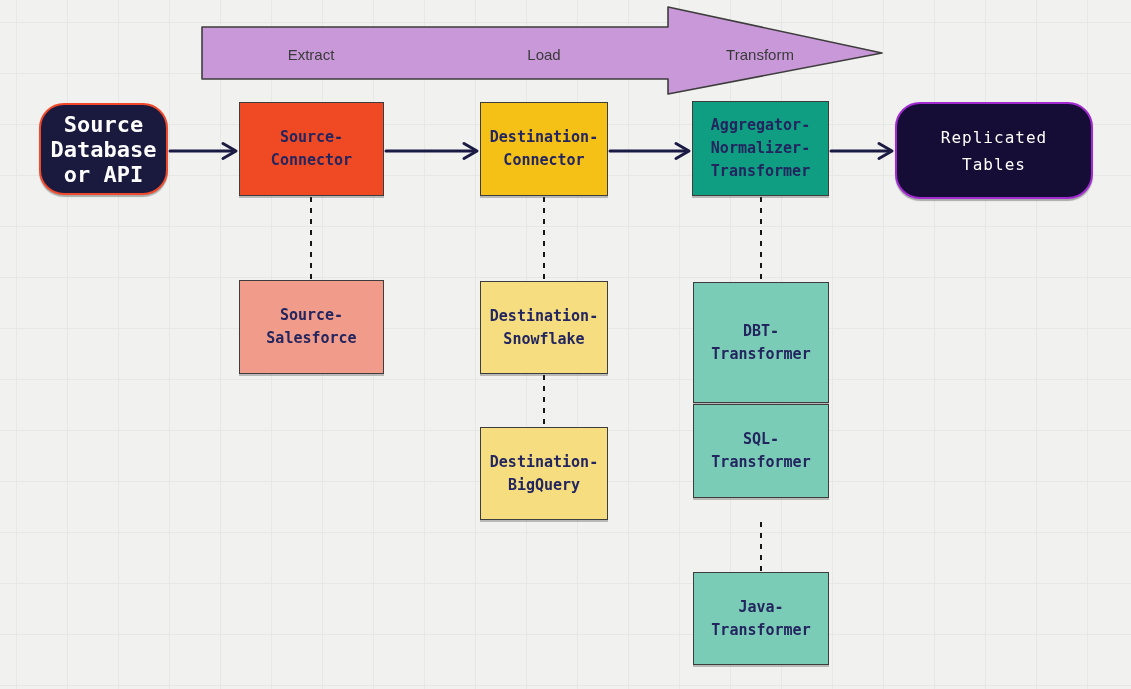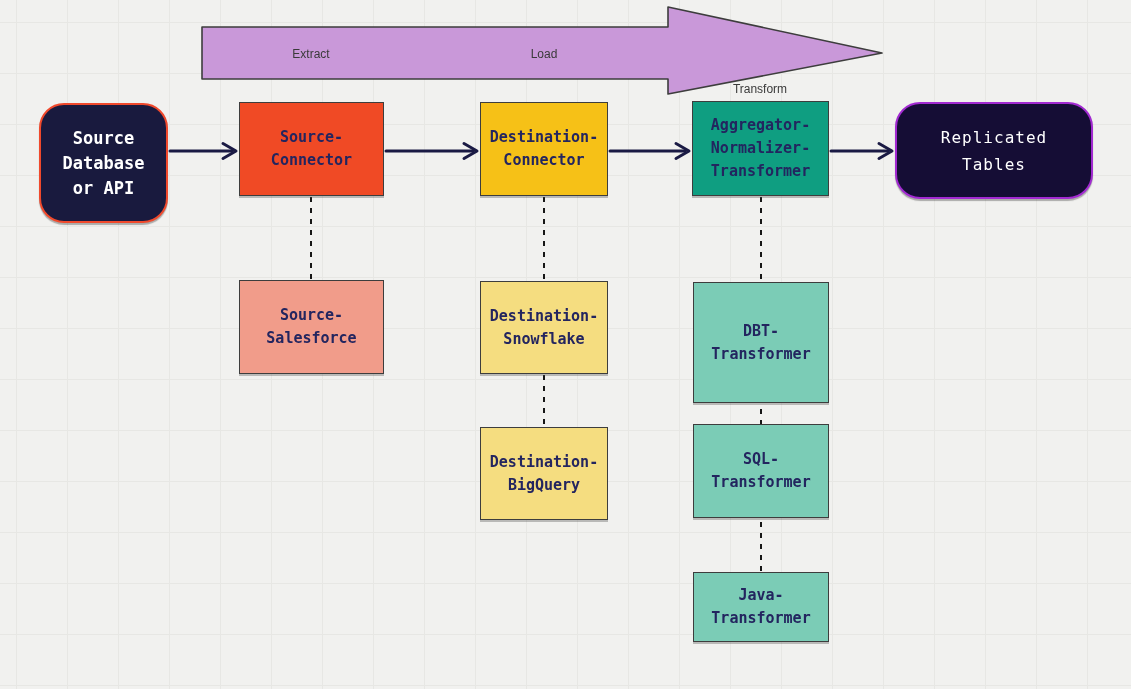--- a/index.html
+++ b/index.html
@@ -29,46 +29,46 @@
     line-height:23px;
     color:#23255f;
     border:1.6px solid #3d3d3d;
     box-shadow:0 2px 0 rgba(80,80,80,0.35);
   }
   .node.dark{
     border-radius:25px;
     color:#ffffff;
     box-shadow:0 2px 1px rgba(40,40,40,0.35);
   }
-  #n-source-database{left:39px;top:103px;width:129px;height:120px;
-    background:#191a3e;border:2px solid #f0492c;font-size:17px;font-weight:700;line-height:25px;}
+  #n-source-database{left:39px;top:103px;width:129px;height:92px;
+    background:#191a3e;border:2px solid #f0492c;font-size:22px;font-weight:700;line-height:25px;}
   #n-replicated-tables{left:895px;top:102px;width:198px;height:97px;
     background:#150d35;border:2px solid #a22ad1;font-size:16px;font-weight:400;letter-spacing:1px;line-height:27px;}
 
   #n-source-connector{left:239px;top:102px;width:145px;height:94px;background:#f04a25;}
   #n-destination-connector{left:480px;top:102px;width:128px;height:94px;background:#f6c117;}
   #n-aggregator{left:692px;top:101px;width:137px;height:95px;background:#0f9e81;}
   #n-source-salesforce{left:239px;top:280px;width:145px;height:94px;background:#f19c8a;}
   #n-destination-snowflake{left:480px;top:281px;width:128px;height:93px;background:#f5dd80;}
   #n-dbt-transformer{left:693px;top:282px;width:136px;height:121px;background:#7bccb6;}
   #n-destination-bigquery{left:480px;top:427px;width:128px;height:93px;background:#f5dd80;}
-  #n-sql-transformer{left:693px;top:424px;width:136px;height:94px;background:#7bccb6;}
-  #n-java-transformer{left:693px;top:572px;width:136px;height:70px;background:#7bccb6;}
+  #n-sql-transformer{left:693px;top:404px;width:136px;height:94px;background:#7bccb6;}
+  #n-java-transformer{left:693px;top:572px;width:136px;height:93px;background:#7bccb6;}
 
   .banner-label{
     position:absolute;
     transform:translate(-50%,-50%);
     font-family:"Liberation Sans","DejaVu Sans",sans-serif;
-    font-size:12px;
+    font-size:15px;
     color:#3a3a3a;
     font-weight:400;
   }
   #bl-extract{left:311px;top:54px;}
   #bl-load{left:544px;top:54px;text-align:right;}
-  #bl-transform{left:760px;top:54px;margin-top:35px;}
+  #bl-transform{left:760px;top:54px;}
 </style>
 </head>
 <body>
 
 <div id="canvas">
 
   <svg class="overlay" viewBox="0 0 1131 689">
 
     <polygon points="202,27 668,27 668,7 882,53 668,94 668,79 202,79" fill="#c998d9" stroke="#3d3d3d" stroke-width="1.6" stroke-linejoin="round"></polygon>
 

